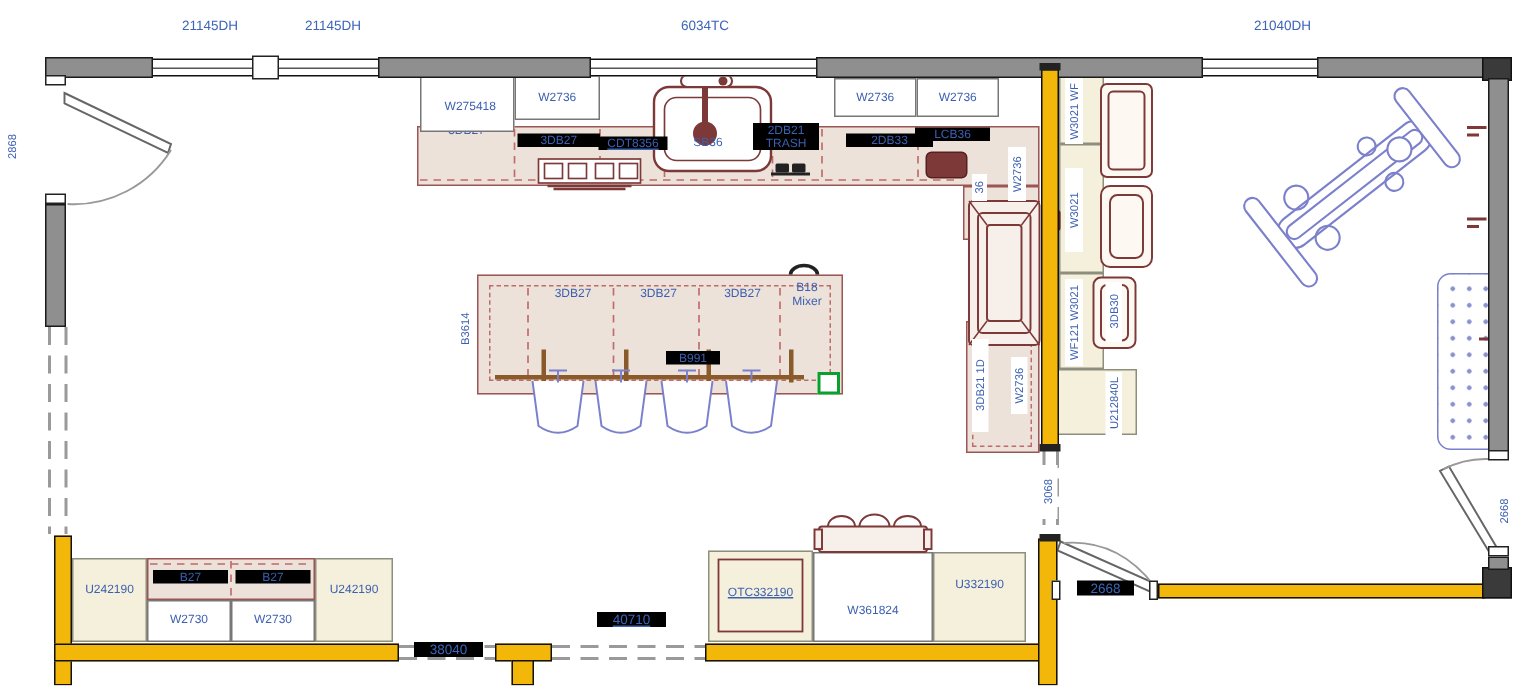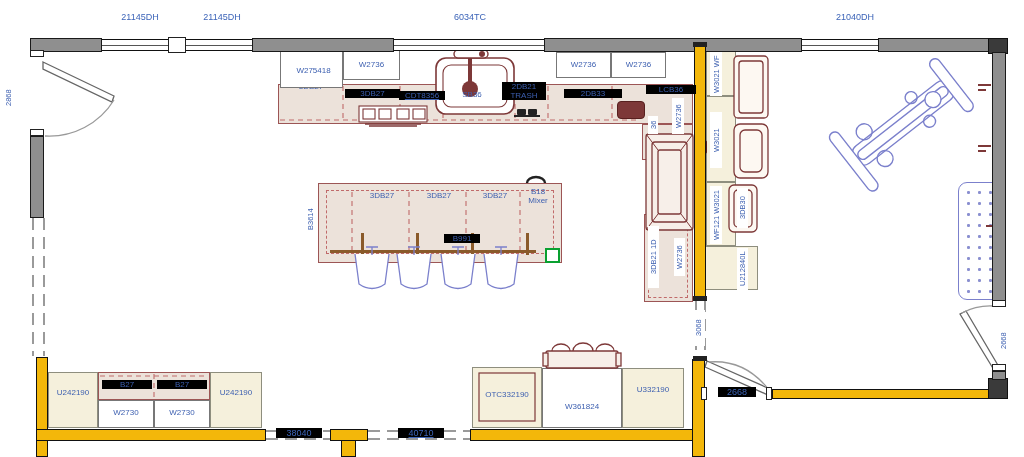--- a/index.html
+++ b/index.html
@@ -47,21 +47,21 @@
   <div class="wcab" style="left:556px;top:52px;width:55px;height:26px;"></div>
   <div class="lbl" style="left:558px;top:60px;width:51px;">W2736</div>
   <div class="wcab" style="left:611px;top:52px;width:55px;height:26px;"></div>
   <div class="lbl" style="left:613px;top:60px;width:51px;">W2736</div>
 
   <div class="lbl chip" style="left:345px;top:89px;width:53px;">3DB27</div>
   <div class="lbl chip" style="left:399px;top:91px;width:44px;text-decoration:underline;">CDT8356</div>
   <div class="lbl" style="left:447px;top:90px;width:50px;z-index:6;">SB36</div>
   <div class="lbl chip" style="left:502px;top:82px;width:42px;">2DB21 TRASH</div>
   <div class="lbl chip" style="left:564px;top:89px;width:56px;">2DB33</div>
-  <div class="lbl chip" style="left:610px;top:85px;width:48px;margin-left:36px;">LCB36</div>
+  <div class="lbl chip" style="left:610px;top:85px;width:48px;">LCB36</div>
   <div class="vent" style="left:617px;top:101px;width:26px;height:16px;"></div>
 
   <div class="vlbl" style="left:672px;top:98px;width:12px;height:36px;">W2736</div>
   <div class="vlbl" style="left:648px;top:116px;width:10px;height:18px;">36</div>
   <div class="vlbl" style="left:648px;top:226px;width:11px;height:62px;">3DB21 1D</div>
   <div class="vlbl" style="left:674px;top:238px;width:11px;height:38px;">W2736</div>
 
   <div class="cab" style="left:706px;top:46px;width:30px;height:50px;"></div>
   <div class="cab" style="left:706px;top:96px;width:30px;height:86px;"></div>
   <div class="cab" style="left:706px;top:182px;width:30px;height:64px;"></div>
@@ -88,21 +88,21 @@
   <div class="lbl chip" style="left:102px;top:380px;width:48px;">B27</div>
   <div class="lbl chip" style="left:157px;top:380px;width:48px;">B27</div>
   <div class="wcab" style="left:98px;top:400px;width:56px;height:28px;"></div>
   <div class="lbl" style="left:100px;top:408px;width:52px;">W2730</div>
   <div class="wcab" style="left:154px;top:400px;width:56px;height:28px;"></div>
   <div class="lbl" style="left:156px;top:408px;width:52px;">W2730</div>
   <div class="cab" style="left:210px;top:372px;width:52px;height:56px;"></div>
   <div class="lbl" style="left:212px;top:388px;width:48px;">U242190</div>
 
   <div class="cab" style="left:472px;top:367px;width:70px;height:61px;"></div>
-  <div class="lbl" style="left:474px;top:390px;width:66px;">OTC332190</div>
+  <div class="lbl" style="left:474px;top:390px;width:66px;text-decoration:underline;">OTC332190</div>
   <div class="wcab" style="left:542px;top:368px;width:80px;height:60px;"></div>
   <div class="lbl" style="left:550px;top:402px;width:64px;">W361824</div>
   <div class="cab" style="left:622px;top:368px;width:62px;height:60px;"></div>
   <div class="lbl" style="left:626px;top:385px;width:54px;">U332190</div>
 
   <div class="mat" style="left:958px;top:182px;width:44px;height:116px;"></div>
 
   <svg class="overlay" width="1024" height="457" viewBox="0 0 1024 457">
 
     <g stroke="#c06a6a" stroke-width="1.1" stroke-dasharray="5 4" fill="none">
@@ -265,15 +265,15 @@
 
   <div class="lbl dim" style="left:100px;top:12px;width:80px;">21145DH</div>
   <div class="lbl dim" style="left:182px;top:12px;width:80px;">21145DH</div>
   <div class="lbl dim" style="left:430px;top:12px;width:80px;">6034TC</div>
   <div class="lbl dim" style="left:815px;top:12px;width:80px;">21040DH</div>
   <div class="vlbl dim" style="left:2px;top:80px;width:12px;height:36px;background:transparent;">2868</div>
   <div class="vlbl dim" style="left:692px;top:310px;width:13px;height:36px;z-index:7;">3068</div>
   <div class="vlbl dim" style="left:997px;top:324px;width:12px;height:34px;background:transparent;">2668</div>
   <div class="lbl dim chip" style="left:718px;top:387px;width:36px;z-index:7;">2668</div>
   <div class="lbl dim chip" style="left:276px;top:428px;width:44px;z-index:7;">38040</div>
-  <div class="lbl dim chip" style="left:398px;top:428px;width:44px;z-index:7;text-decoration:underline;">40710</div>
+  <div class="lbl dim chip" style="left:398px;top:408px;width:44px;z-index:7;text-decoration:underline;">40710</div>
 
 </div>
 
 </body></html>

